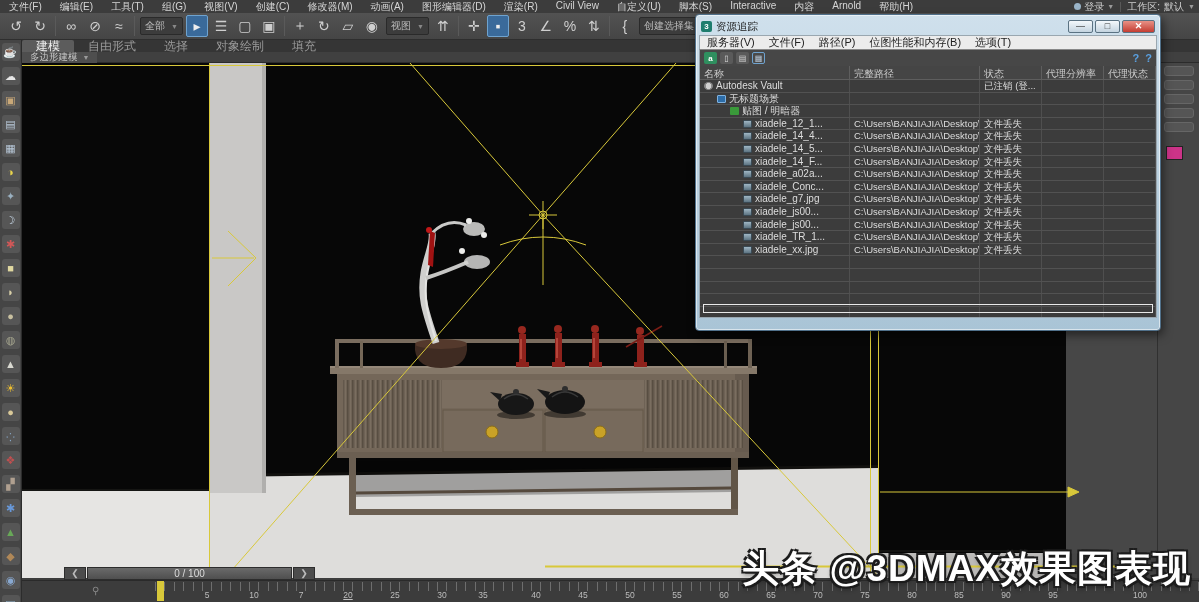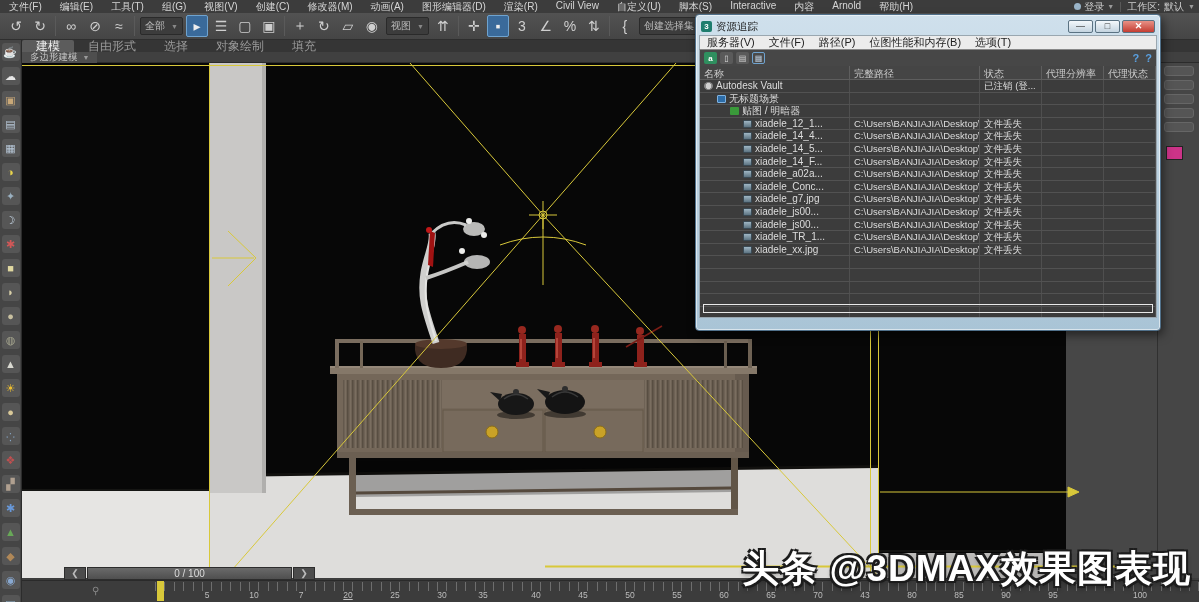--- a/index.html
+++ b/index.html
@@ -557,21 +557,21 @@
         <span class="tick" style="left: 395px;">25</span>
         <span class="tick" style="left: 442px;">30</span>
         <span class="tick" style="left: 483px;">35</span>
         <span class="tick" style="left: 536px;">40</span>
         <span class="tick" style="left: 583px; text-align: right;">45</span>
         <span class="tick" style="left: 630px;">50</span>
         <span class="tick" style="left: 677px;">55</span>
         <span class="tick" style="left: 724px;">60</span>
         <span class="tick" style="left: 771px;">65</span>
         <span class="tick" style="left: 818px;">70</span>
-        <span class="tick" style="left: 865px;">43</span>
+        <span class="tick" style="left: 865px;">75</span>
         <span class="tick" style="left: 912px;">80</span>
         <span class="tick" style="left: 959px;">85</span>
         <span class="tick" style="left: 1006px;">90</span>
         <span class="tick" style="left: 1053px;">95</span>
         <span class="tick" style="left: 1100px; margin-left: 40px;">100</span>
       </div>
   </div>
 
   <div class="watermark">头条 @3DMAX效果图表现</div>
 

